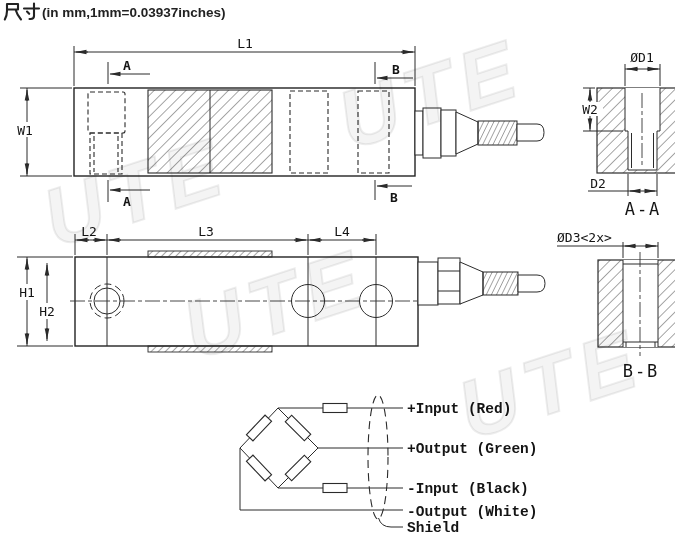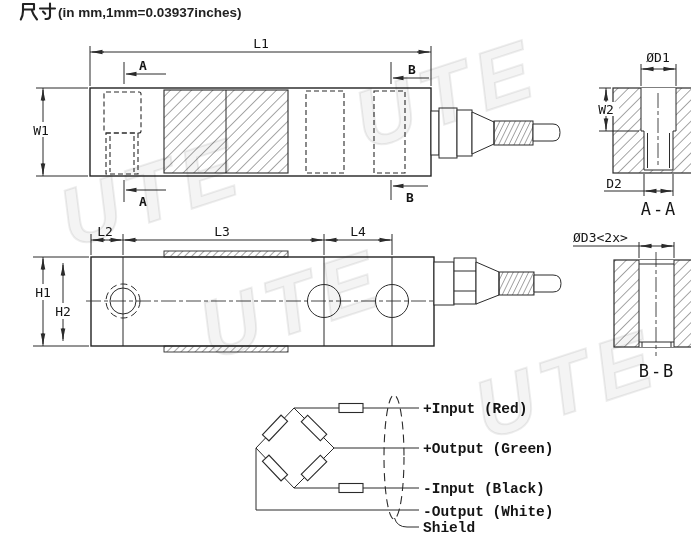--- a/index.html
+++ b/index.html
@@ -1,16 +1,16 @@
 <!DOCTYPE html>
 <html><head>
 <meta charset="utf-8">
 <style>
   html,body{margin:0;padding:0;background:#ffffff;}
-  .stage{width:675px;height:534px;position:relative;background:#fff;overflow:hidden;margin-left:16px;}
+  .stage{width:675px;height:534px;position:relative;background:#fff;overflow:hidden;}
   svg{display:block;}
   text{fill:#141414;}
   .dim{font-family:"DejaVu Sans Mono","Liberation Mono",monospace;font-size:13px;}
   .dim-big{font-family:"DejaVu Sans Mono","Liberation Mono",monospace;font-size:17px;letter-spacing:2px;}
   .wire-label{font-family:"Liberation Mono","DejaVu Sans Mono",monospace;font-size:14.5px;font-weight:700;}
   .title-latin{font-family:"Liberation Sans","DejaVu Sans",sans-serif;font-size:13.5px;font-weight:700;fill:#222;}
   .wm{font-family:"Liberation Sans",sans-serif;font-size:82px;font-weight:700;font-style:italic;
       fill:rgba(0,0,0,0.045);stroke:rgba(0,0,0,0.07);stroke-width:2;letter-spacing:8px;}
   .ln{stroke:#2b2b2b;stroke-width:1;fill:none;}
   .ln-thick{stroke:#232323;stroke-width:1.4;fill:none;}

